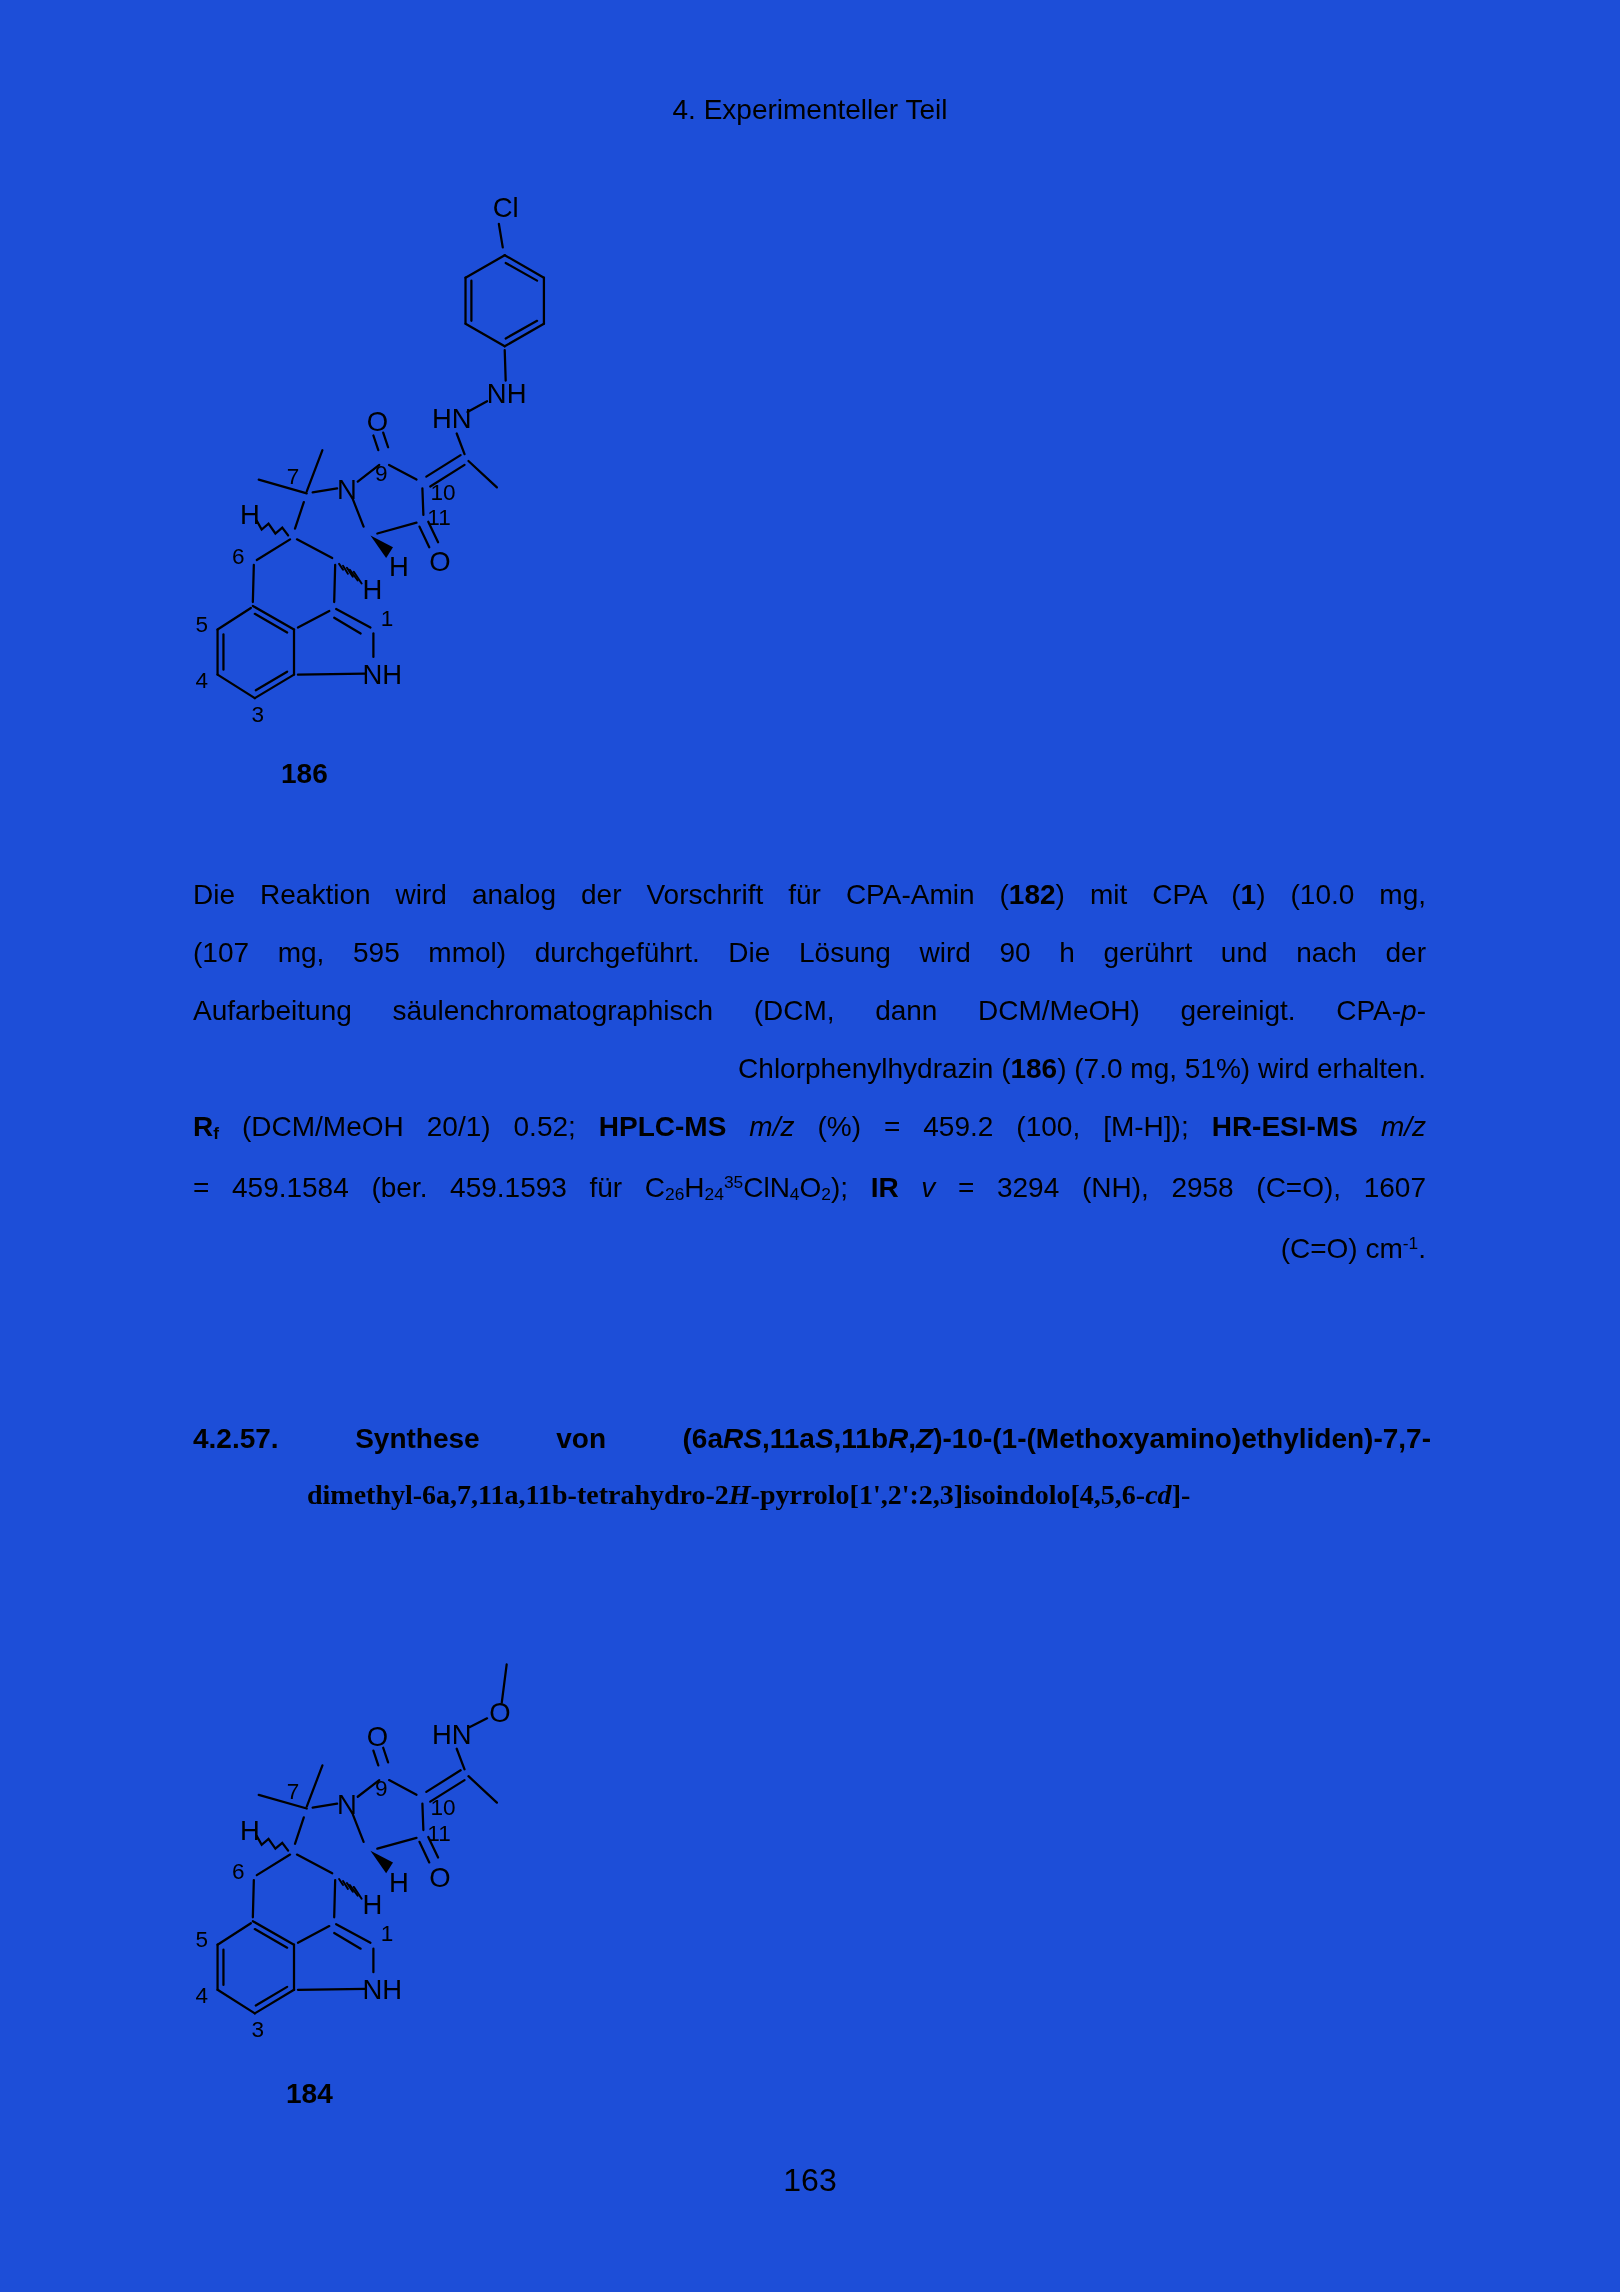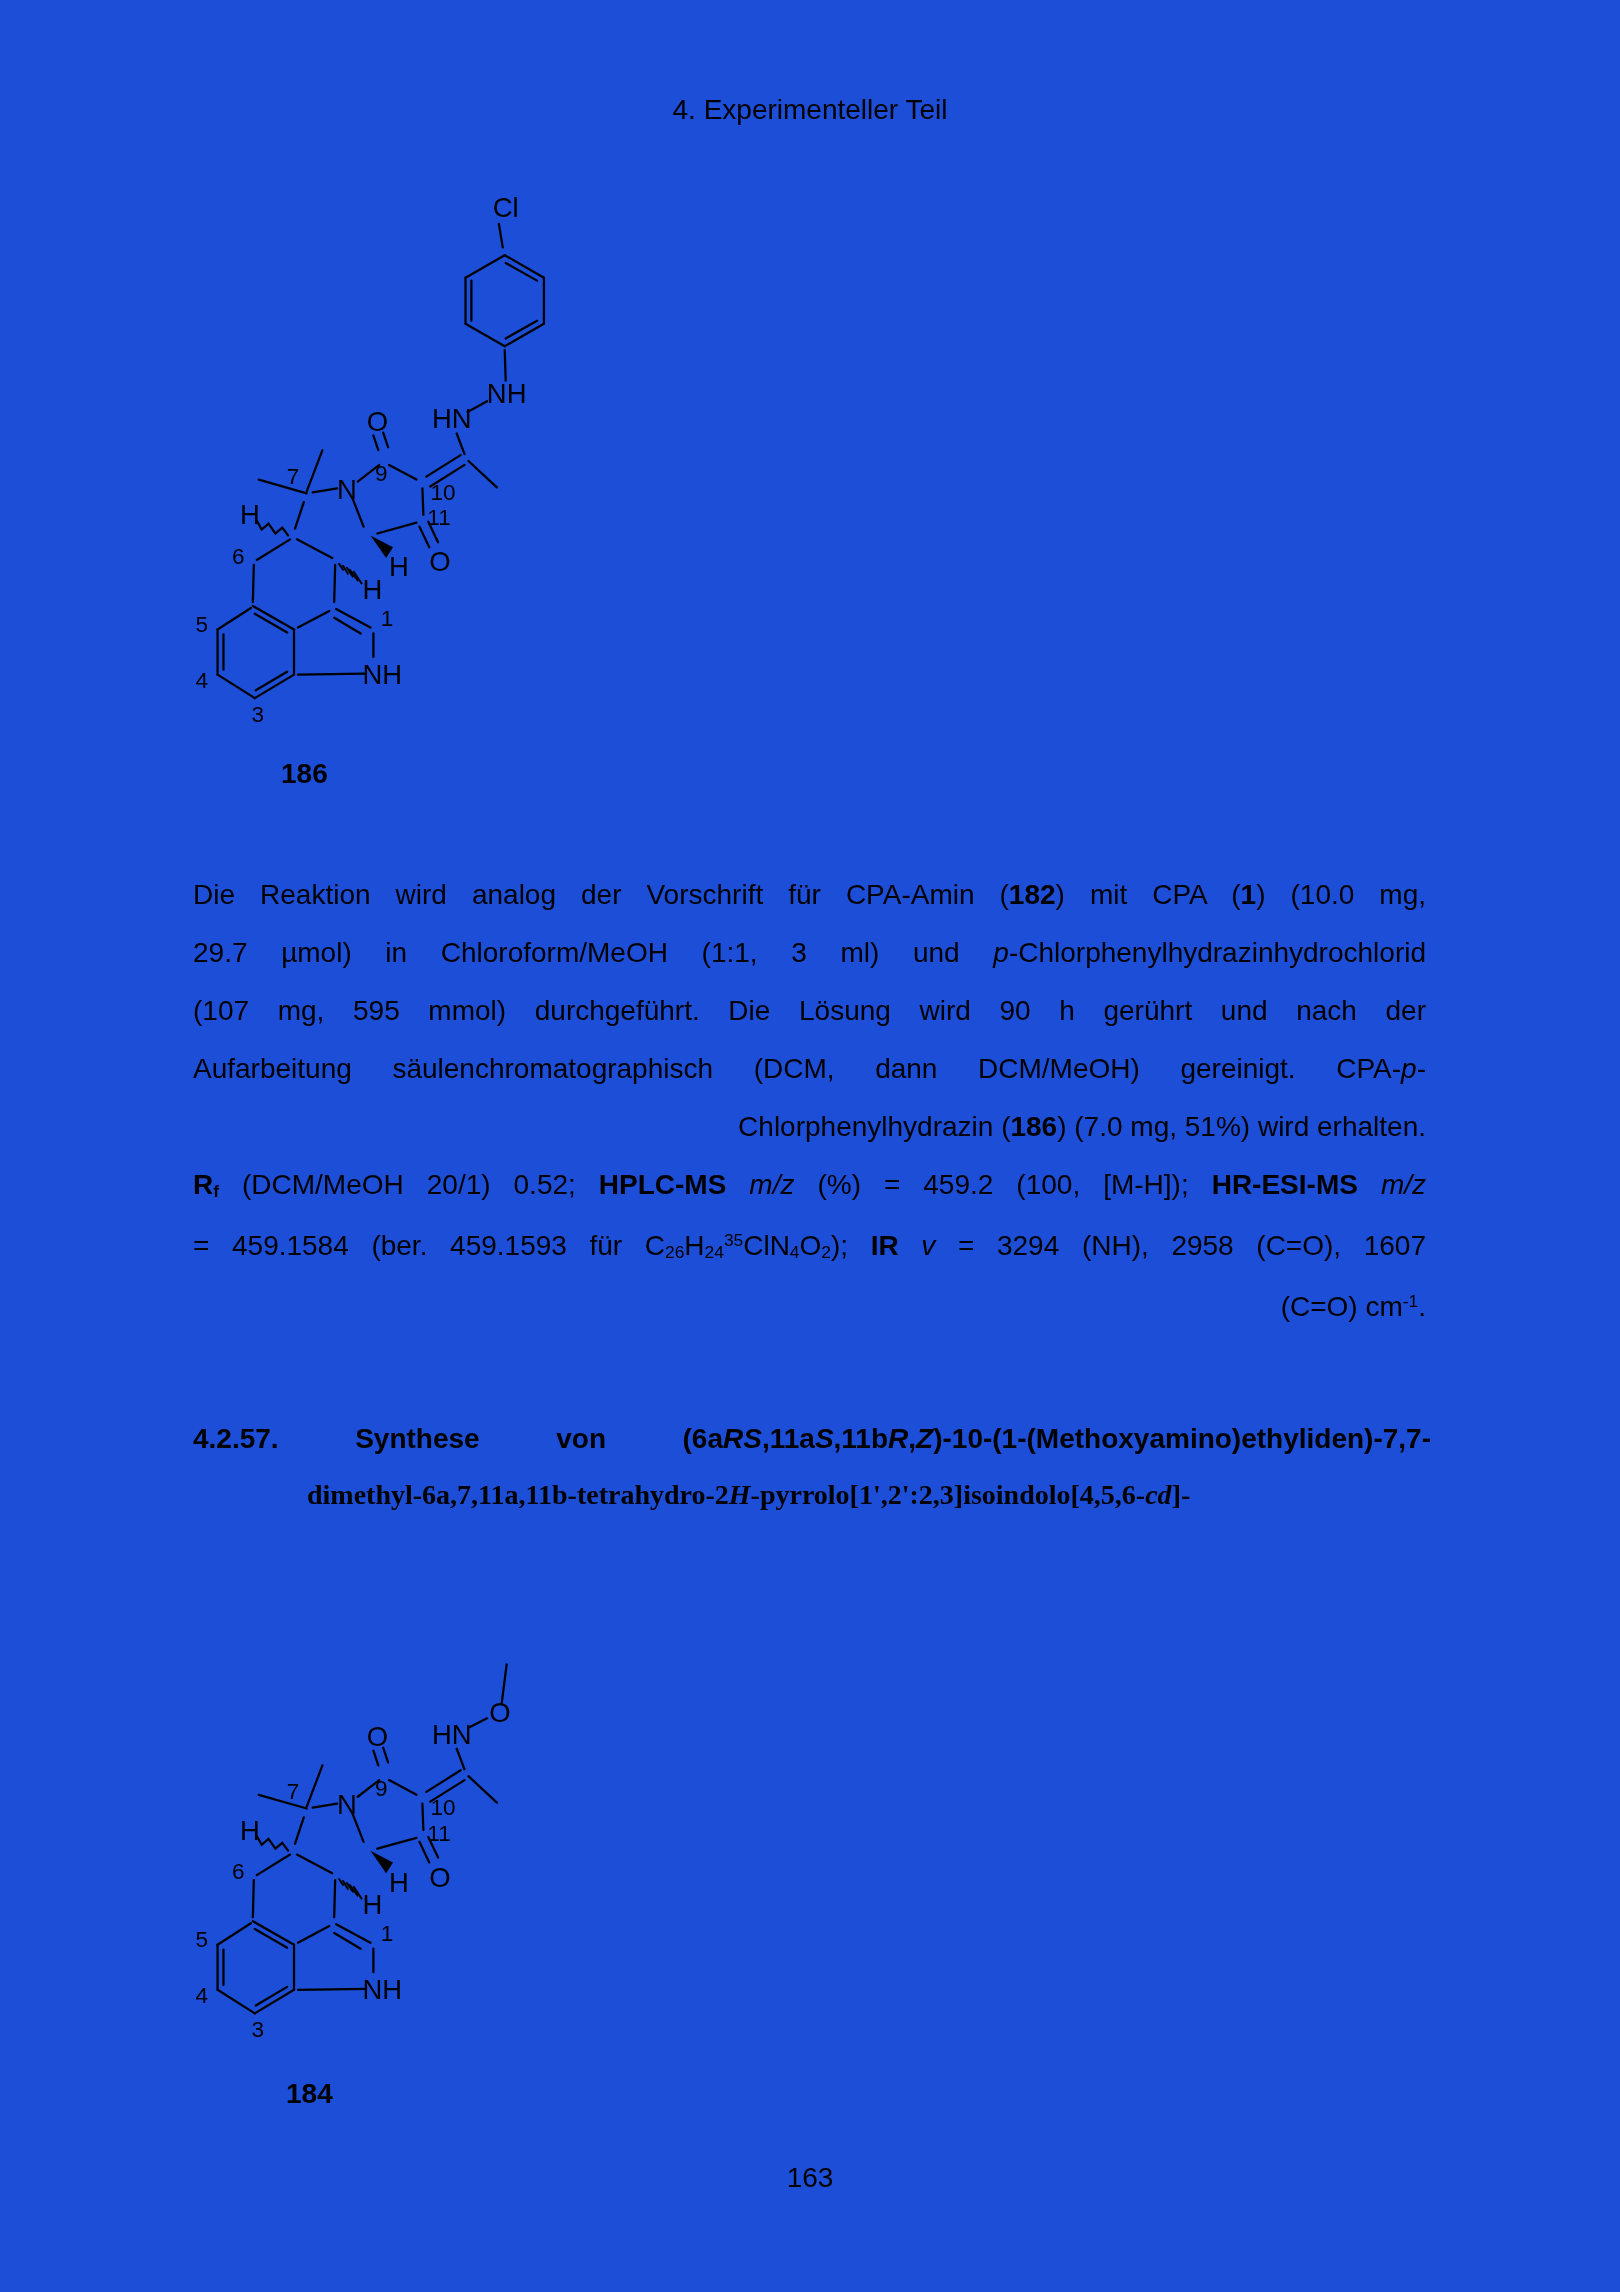--- a/index.html
+++ b/index.html
@@ -12,21 +12,21 @@
   .heading .cont{margin-left:114px;font-family:Liberation Serif, serif;}
   .line{white-space:normal;text-align:right;}
   .line.j{text-align:justify;text-align-last:justify;}
   .b{font-weight:bold;}
   .i{font-style:italic;}
   .sb{font-size:0.62em;position:relative;top:0.2em;}
   .sp{font-size:0.62em;position:relative;top:-0.5em;margin-top:8px;}
   .mol-label{position:absolute;font-size:28px;font-weight:bold;}
   .lbl186{left:281px;top:758px;}
   .lbl184{left:286px;top:2078px;}
-  .pageno{position:absolute;top:2162px;left:0;width:100%;text-align:center;font-size:28px;}
+  .pageno{position:absolute;top:2162px;left:0;width:100%;text-align:center;font-size:32px;}
   svg.mol{position:absolute;left:0;top:0;}
   svg.mol line, svg.mol path, svg.mol polyline{stroke:#000;stroke-width:2.3;fill:none;
         stroke-linecap:round;}
   svg.mol line.hash{stroke-width:2;}
   svg.mol polygon{fill:#000;stroke:none;}
   svg.mol text{fill:#000;text-anchor:middle;dominant-baseline:central;
         font-family:"Liberation Sans",sans-serif;}
   svg.mol text.al{font-size:28px;}
   svg.mol text.lo{font-size:23px;}
 </style>
@@ -140,21 +140,20 @@
       <text class="al" x="510" y="1747">O</text>
       <line x1="512" y1="1737" x2="517" y2="1698"></line>
     </g>
   </svg>
 
   <div class="mol-label lbl186">186</div>
   <div class="mol-label lbl184">184</div>
 
   <div class="para">
     <div class="line j"><span>Die Reaktion wird analog der Vorschrift für CPA-Amin (</span><span class="b">182</span><span>) mit CPA (</span><span class="b">1</span><span>) (10.0 mg,</span></div>
-    <div class="line j"><span>29.7 µmol) in Chloroform/MeOH (1:1, 3 ml) und </span><span class="i">p</span><span>-Chlorphenylhydrazinhydrochlorid</span></div>
     <div class="line j"><span>(107 mg, 595 mmol) durchgeführt. Die Lösung wird 90 h gerührt und nach der</span></div>
     <div class="line j"><span>Aufarbeitung säulenchromatographisch (DCM, dann DCM/MeOH) gereinigt. CPA-</span><span class="i">p</span><span>-</span></div>
     <div class="line"><span>Chlorphenylhydrazin (</span><span class="b">186</span><span>) (7.0 mg, 51%) wird erhalten.</span></div>
     <div class="line j"><span class="b">R</span><span class="b sb">f</span><span> (DCM/MeOH 20/1) 0.52; </span><span class="b">HPLC-MS</span><span> </span><span class="i">m/z</span><span> (%) = 459.2 (100, [M-H]); </span><span class="b">HR-ESI-MS</span><span> </span><span class="i">m/z</span></div>
     <div class="line j"><span>= 459.1584 (ber. 459.1593 für C</span><span class="sb">26</span><span>H</span><span class="sb">24</span><span class="sp">35</span><span>ClN</span><span class="sb">4</span><span>O</span><span class="sb">2</span><span>); </span><span class="b">IR</span><span> </span><span class="i">v</span><span> = 3294 (NH), 2958 (C=O), 1607</span></div>
     <div class="line"><span>(C=O) cm</span><span class="sp">-1</span><span>.</span></div>
   </div>
 
   <div class="heading">
     <div class="line j"><span>4.2.57.</span><span> Synthese von (6a</span><span class="i">RS</span><span>,11a</span><span class="i">S</span><span>,11b</span><span class="i">R</span><span>,</span><span class="i">Z</span><span>)-10-(1-(Methoxyamino)ethyliden)-7,7-</span></div>

